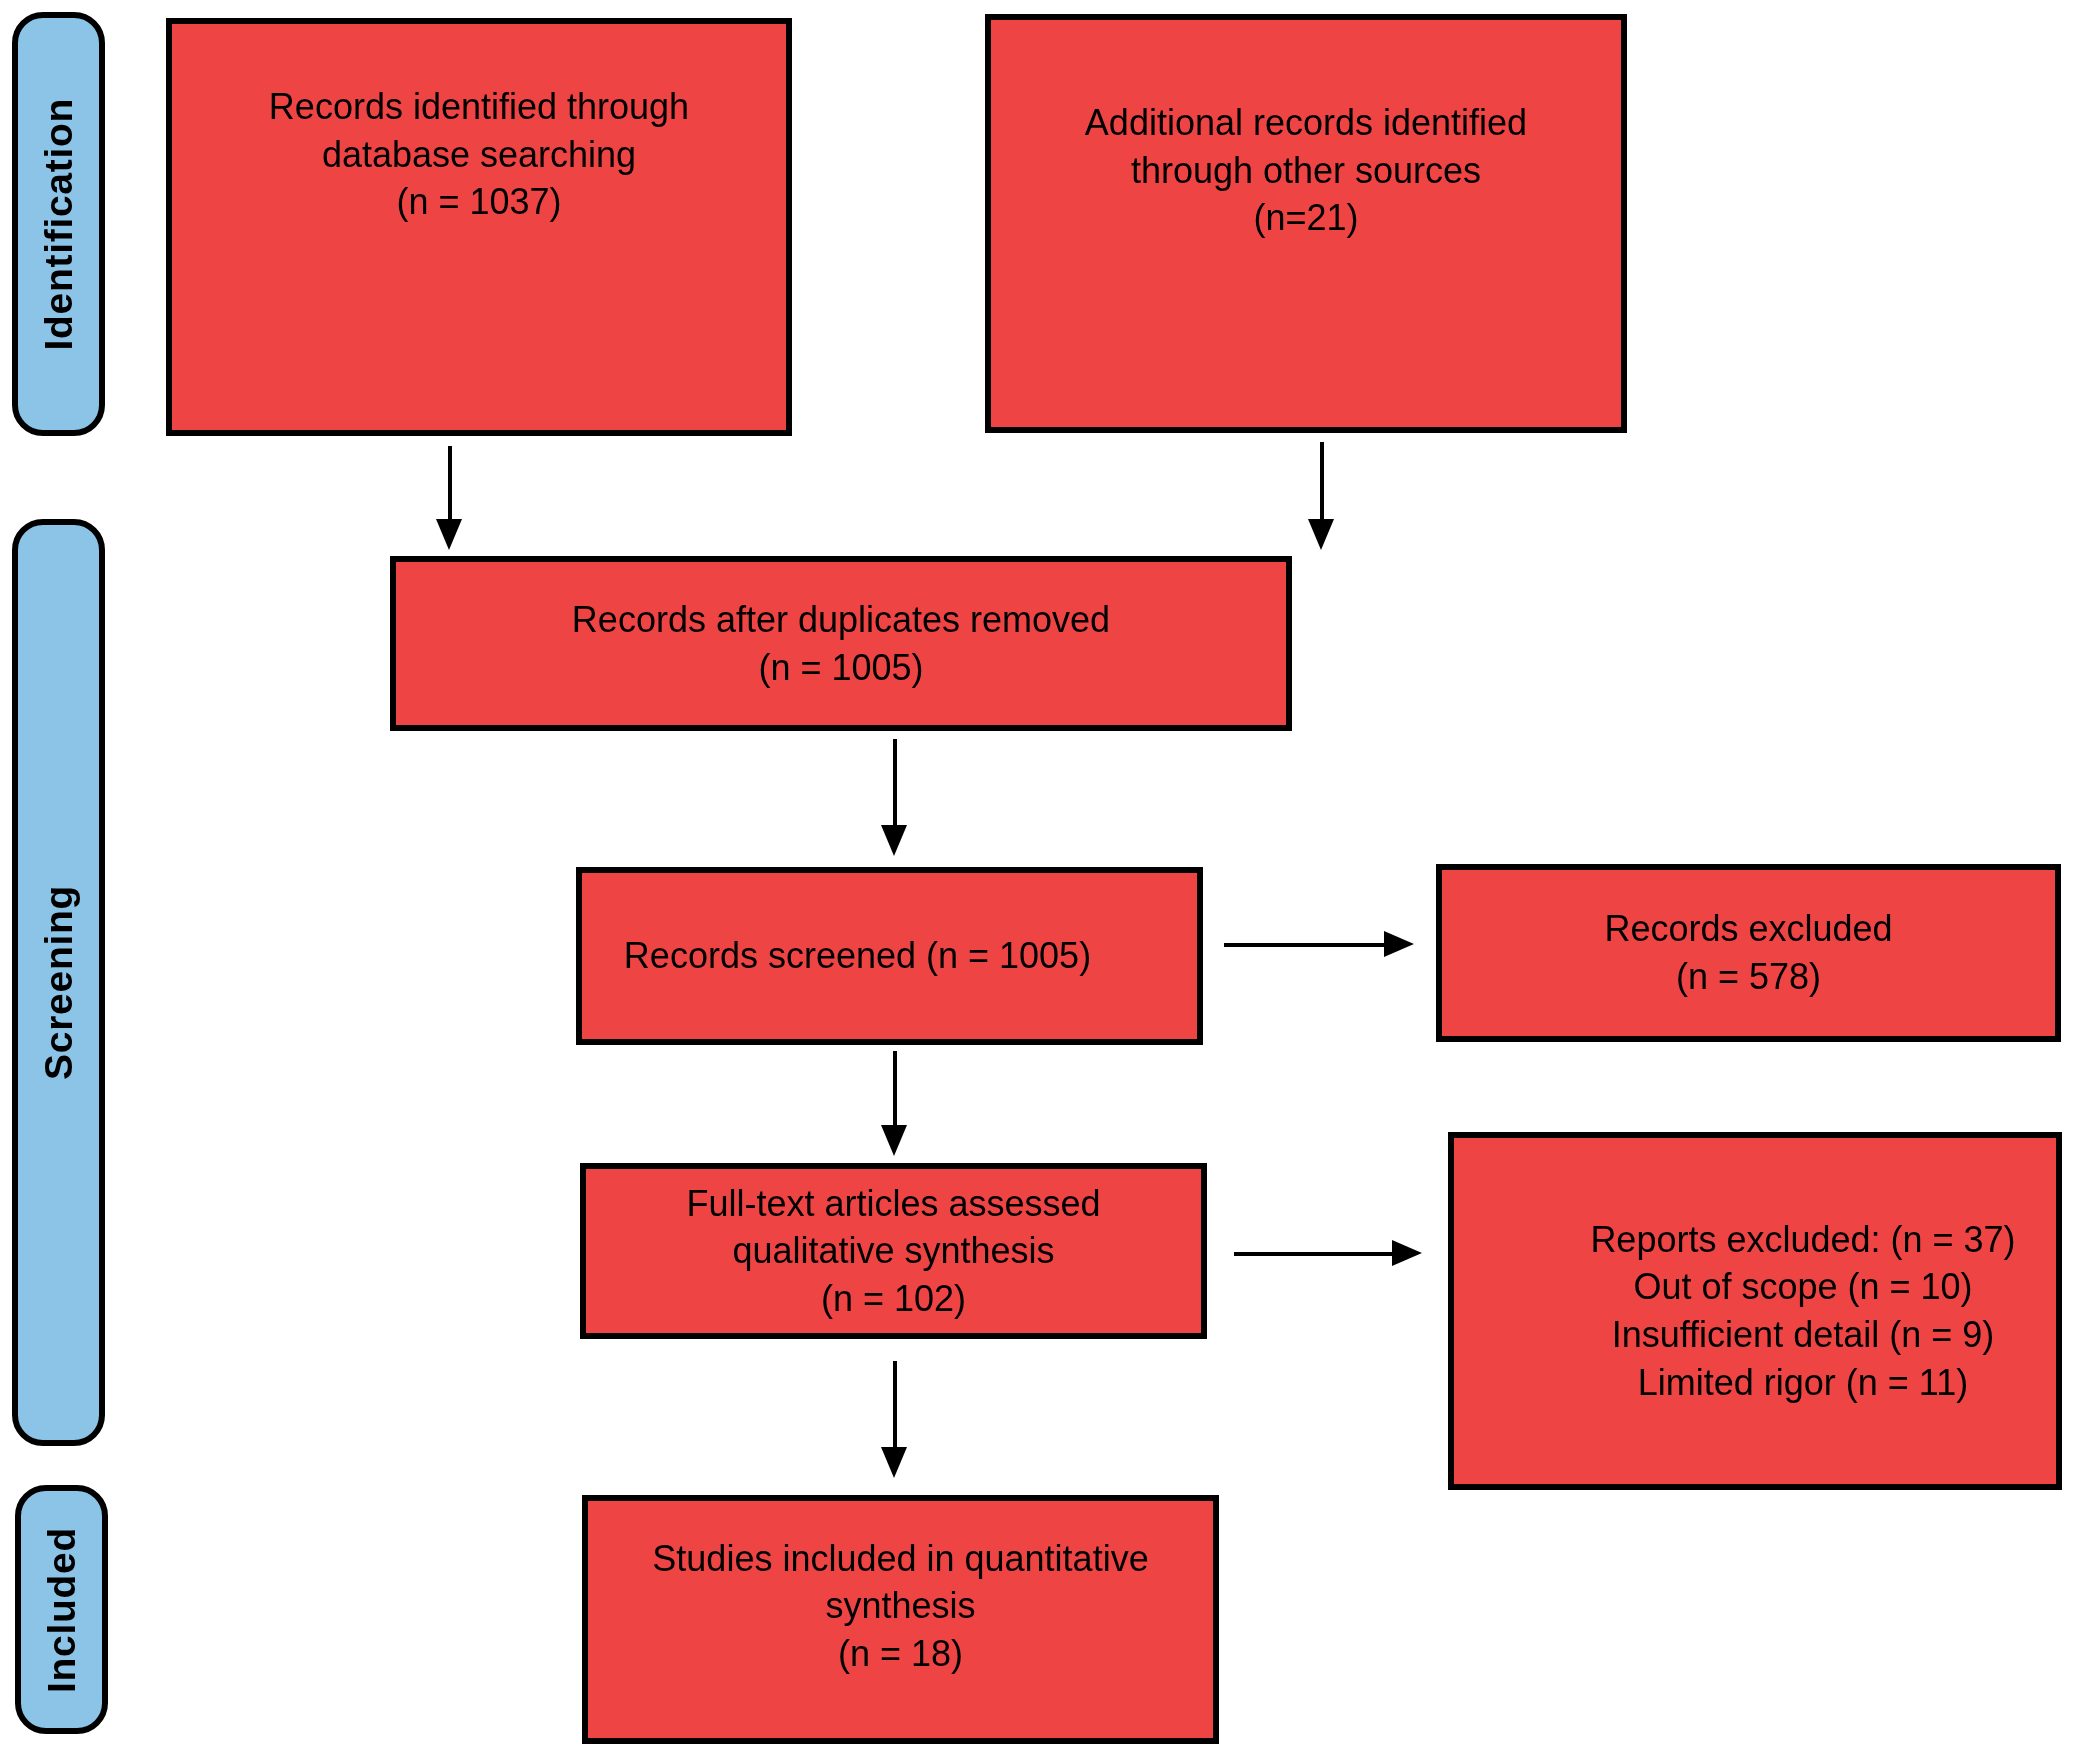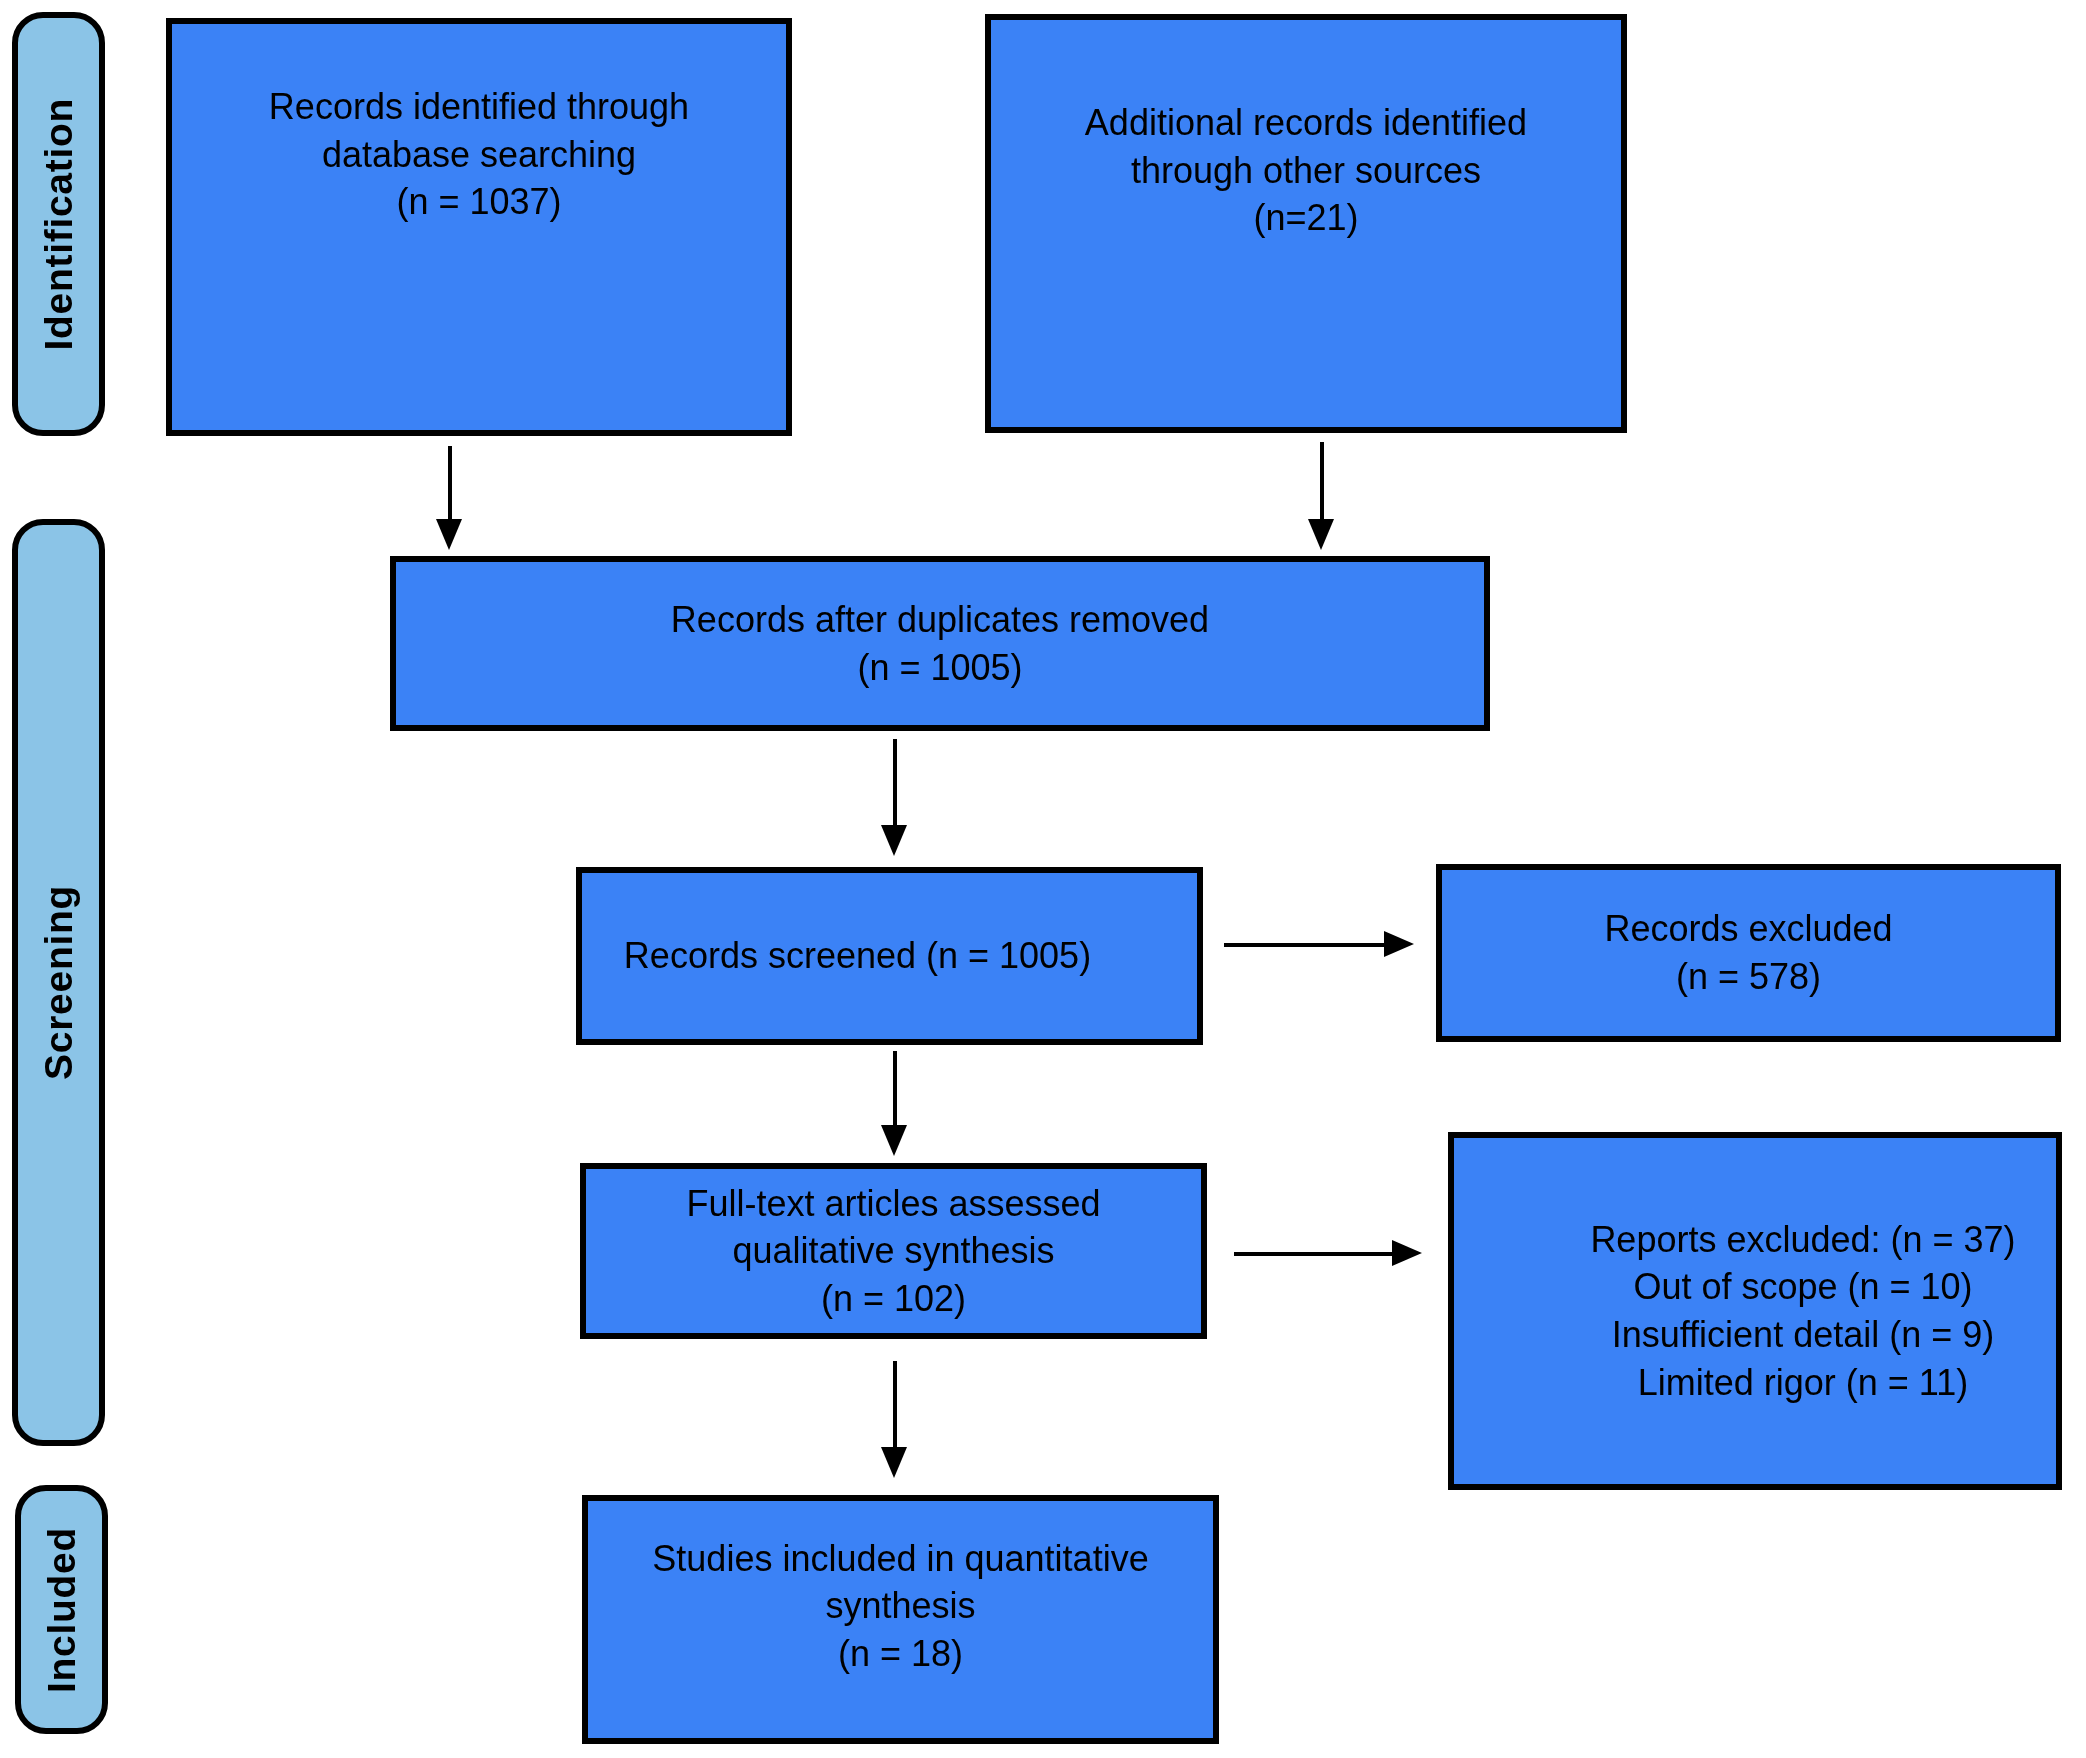--- a/index.html
+++ b/index.html
@@ -34,21 +34,21 @@
     font-size: 39px;
     font-weight: bold;
     letter-spacing: 0.7px;
     white-space: nowrap;
   }
 
   
   .fbox {
     position: absolute;
     box-sizing: border-box;
-    background: #3b82f6;
+    background: #ef4444;
     border: 6.8px solid #000000;
     display: flex;
     align-items: center;
     justify-content: center;
     text-align: center;
   }
   .fbox .box-text {
     white-space: pre-line;
     font-size: 36px;
     line-height: 1.32;
@@ -100,21 +100,21 @@
 database searching
 (n = 1037)</span>
   </div>
 
   <div class="fbox" style="left:985px; top:13.6px; width:642px; height:419px; padding-bottom:105px;">
     <span class="box-text">Additional records identified
 through other sources
 (n=21)</span>
   </div>
 
-  <div class="fbox" style="left:390px; top:556px; width:1100px; height:175px;">
+  <div class="fbox" style="left:390px; top:556px; width:902px; height:175px;">
     <span class="box-text">Records after duplicates removed
 (n = 1005)</span>
   </div>
 
   <div class="fbox" style="left:576px; top:867px; width:627px; height:178px; padding-right:64px;justify-content:center;">
     <span class="box-text">Records screened (n = 1005)</span>
   </div>
 
   <div class="fbox" style="left:1436px; top:864px; width:625px; height:178px;">
     <span class="box-text">Records excluded

